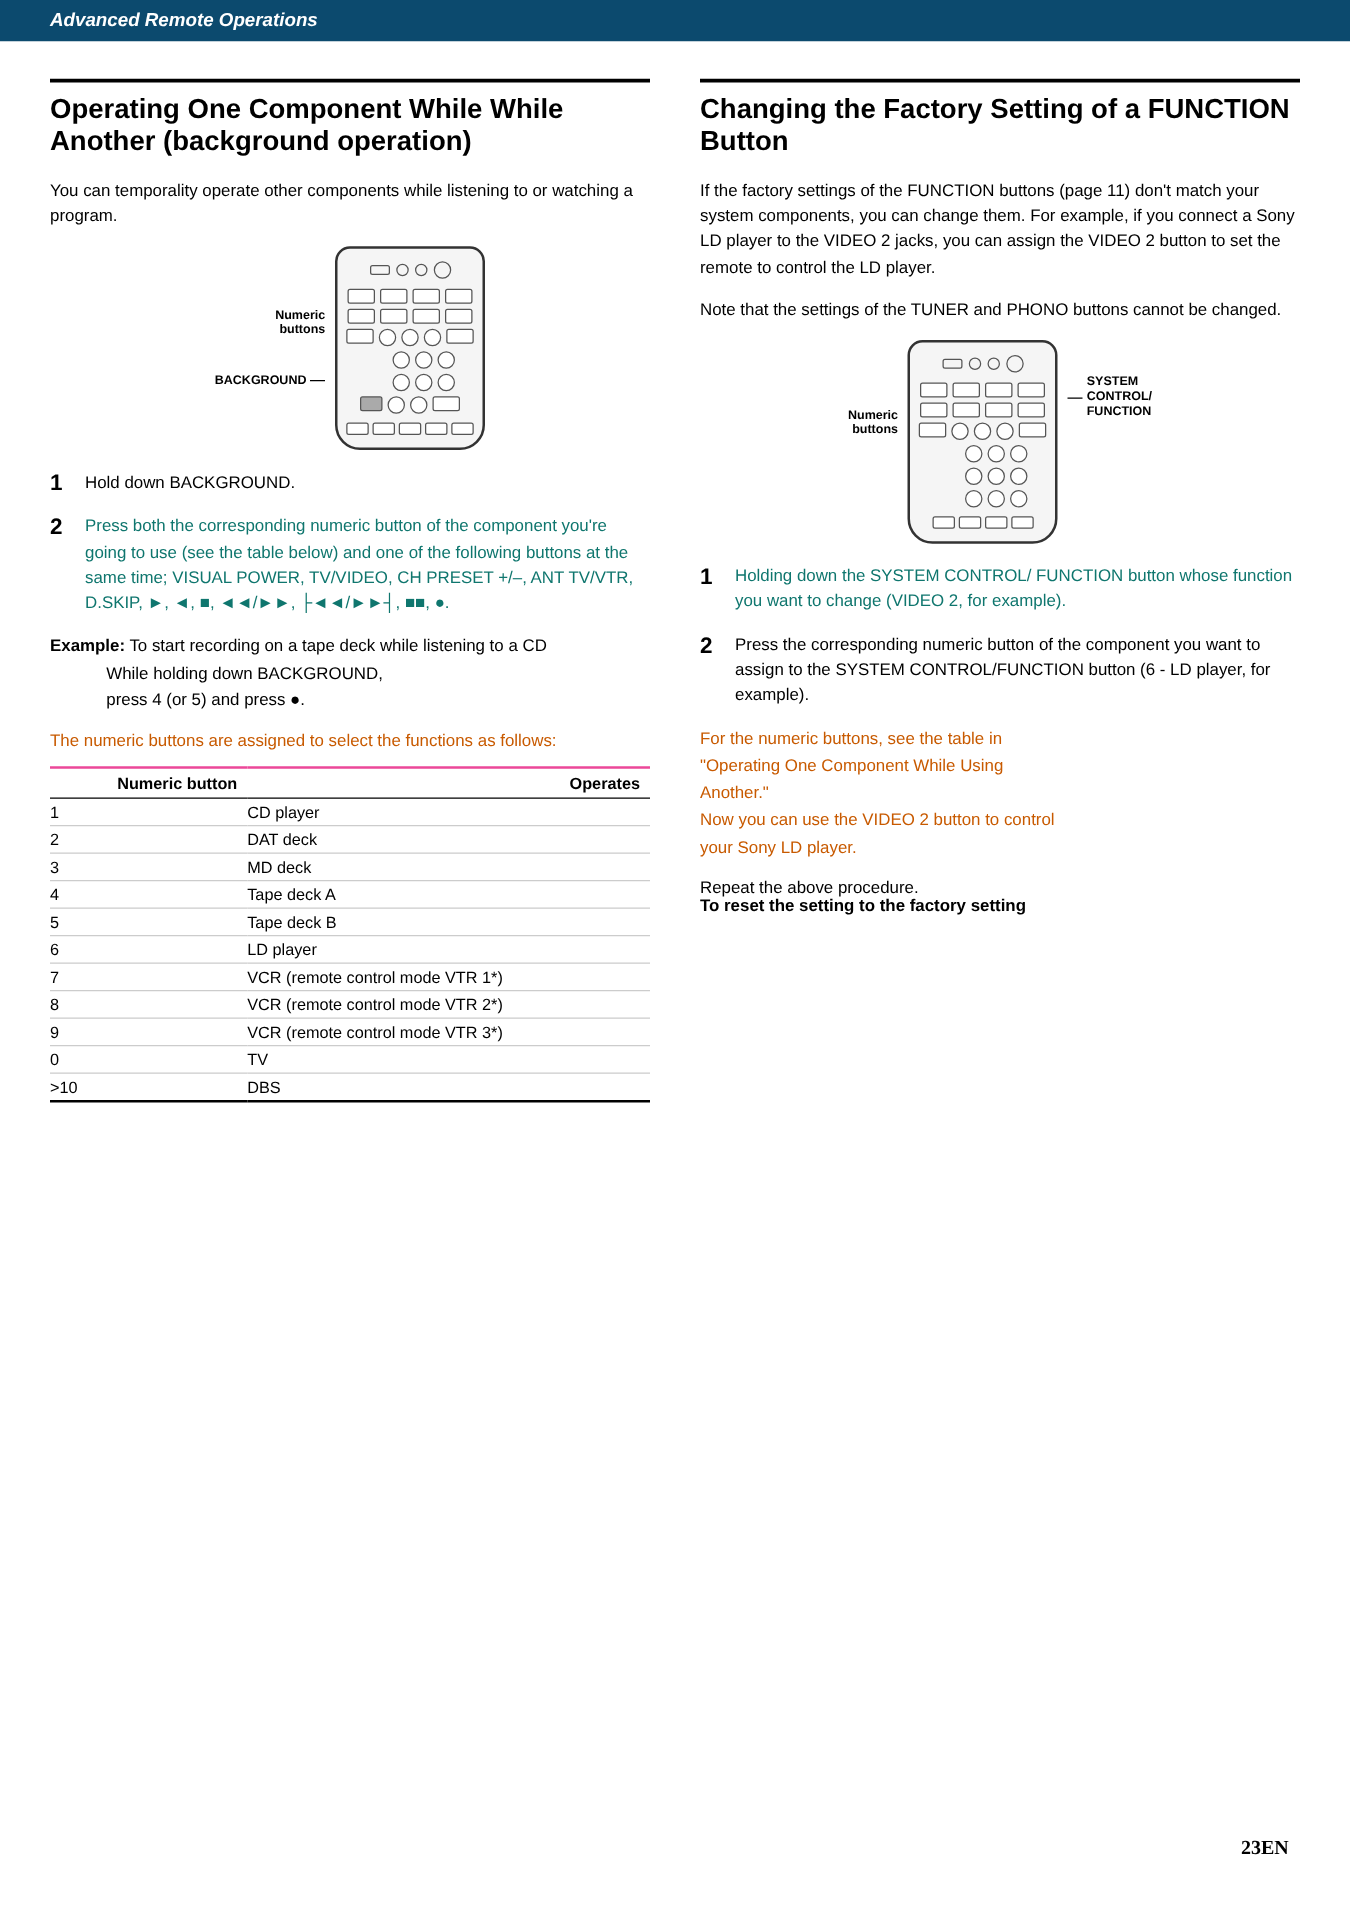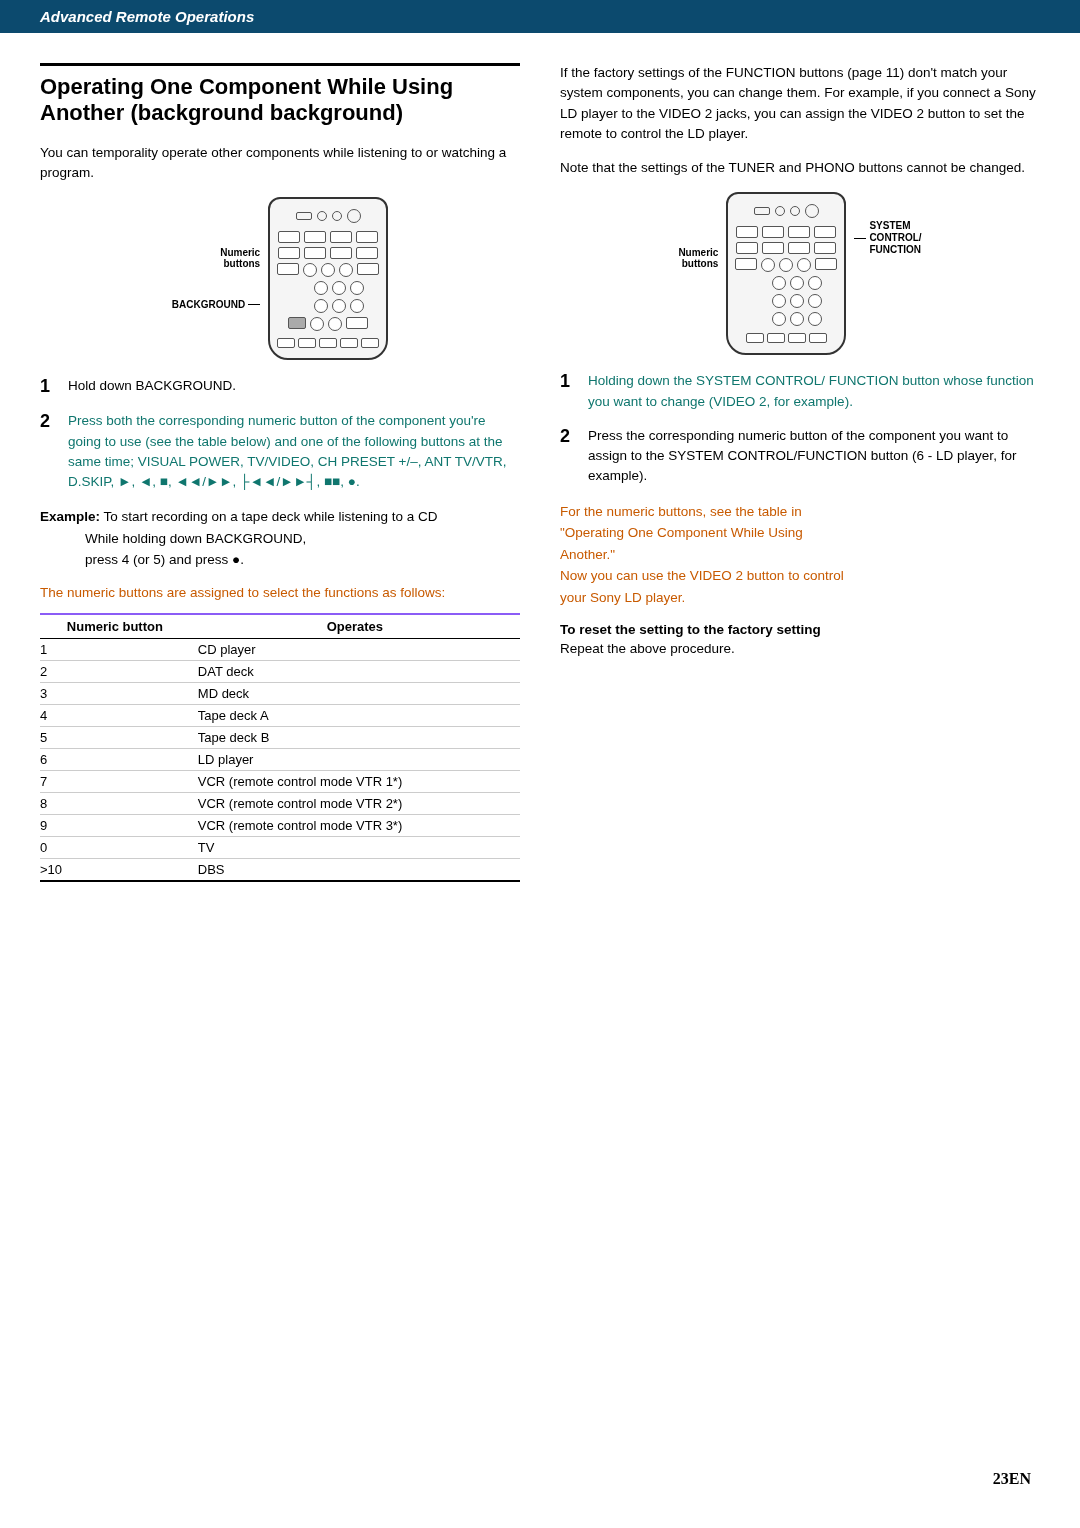--- a/index.html
+++ b/index.html
@@ -191,23 +191,23 @@
     
     .num-table {
       width: 100%;
       border-collapse: collapse;
       font-size: 13px;
       margin-top: 10px;
     }
 
     .num-table th {
       font-weight: bold;
-      text-align: center;
+      text-align: right;
       padding: 4px 8px 4px 0;
-      border-top: 2px solid #8b5cf6;
+      border-top: 2px solid #ec4899;
       border-bottom: 1px solid #000;
     }
 
     .num-table td {
       padding: 3px 8px 3px 0;
       border-bottom: 1px solid #ccc;
     }
 
     .num-table tr:last-child td {
       border-bottom: 2px solid #000;
@@ -239,21 +239,21 @@
 <body>
 
 <div class="header-bar">
   <span>Advanced Remote Operations</span>
 </div>
 
 <div class="page-content">
 
   <div class="left-col">
 
-    <div class="section-title">Operating One Component While Using Another (background background)</div>
+    <div class="section-title">Operating One Component While While Another (background operation)</div>
 
     <p class="body-text">You can temporality operate other components while listening to or watching a program.</p>
 
     <div class="remote-container">
       <div class="remote-wrap">
 
         <div class="remote-labels-left">
           <div style="font-size:10px;font-weight:bold;text-align:right;line-height:1.1;margin-bottom:2px;">Numeric<br>buttons</div>
           <div style="display:flex;align-items:center;margin-top:28px;">
             <span style="font-size:10px;font-weight:bold;">BACKGROUND</span>
@@ -390,20 +390,21 @@
             <td>DBS</td>
           </tr>
         </tbody>
     </table>
 
 
   </div>
 
   <div class="right-col">
 
+    <div class="section-title">Changing the Factory Setting of a FUNCTION Button</div>
 
     <p class="body-text">If the factory settings of the FUNCTION buttons (page 11) don't match your system components, you can change them. For example, if you connect a Sony LD player to the VIDEO 2 jacks, you can assign the VIDEO 2 button to set the remote to control the LD player.</p>
     <p class="body-text">Note that the settings of the TUNER and PHONO buttons cannot be changed.</p>
 
     <div class="remote-container">
       <div class="remote-right-wrap">
 
         <div style="display:flex;flex-direction:column;align-items:flex-end;margin-right:8px;">
           <div style="font-size:10px;font-weight:bold;text-align:right;line-height:1.1;margin-top:55px;">Numeric<br>buttons</div>
         </div>
@@ -474,21 +475,21 @@
       <span class="step-content orange">Holding down the SYSTEM CONTROL/ FUNCTION button whose function you want to change (VIDEO 2, for example).</span>
     </div>
 
     <div class="step">
       <span class="step-num">2</span>
       <span class="step-content">Press the corresponding numeric button of the component you want to assign to the SYSTEM CONTROL/FUNCTION button (6 - LD player, for example).</span>
     </div>
 
     <p class="orange-text" style="font-size:13.5px;line-height:1.6;margin-bottom:14px;">For the numeric buttons, see the table in<br>"Operating One Component While Using<br>Another."<br>Now you can use the VIDEO 2 button to control<br>your Sony LD player.</p>
 
+    <p style="font-size:13.5px;">Repeat the above procedure.</p>
     <p style="font-size:13.5px;margin-bottom:4px;">
       <strong>To reset the setting to the factory setting</strong>
     </p>
-    <p style="font-size:13.5px;">Repeat the above procedure.</p>
 
   </div>
 </div>
 
 <div class="page-num">23EN</div>
 
 </body></html>

